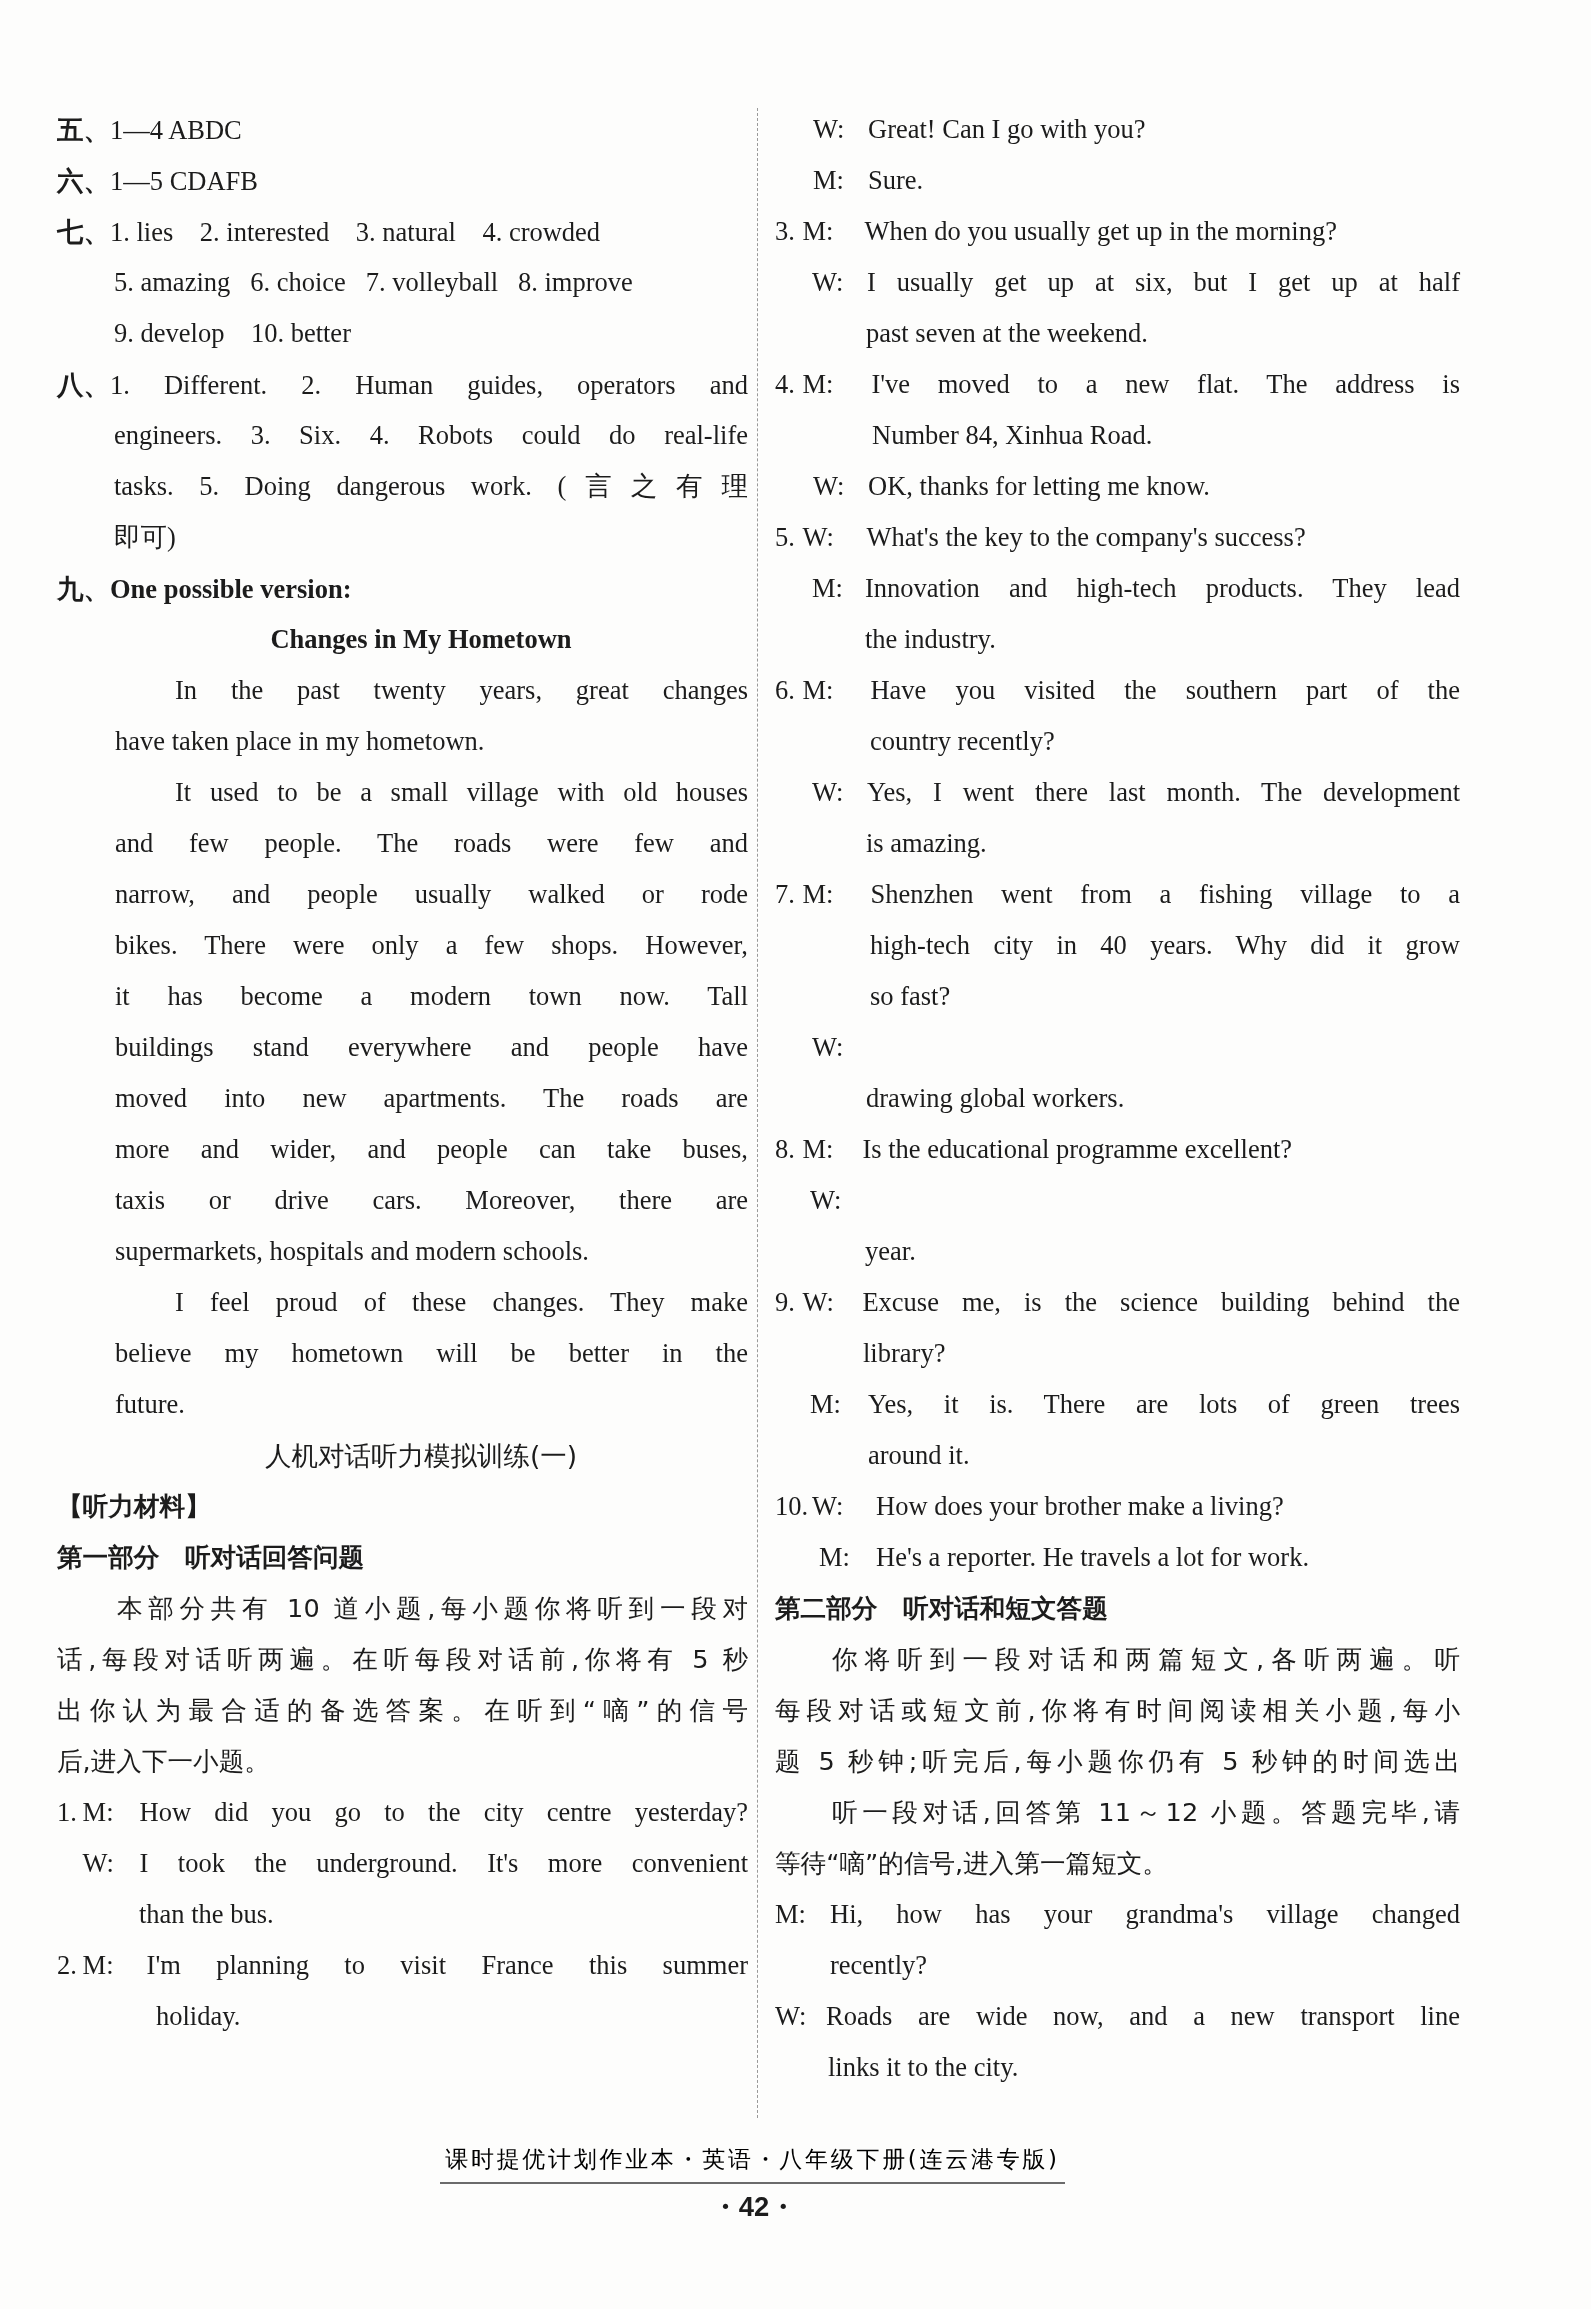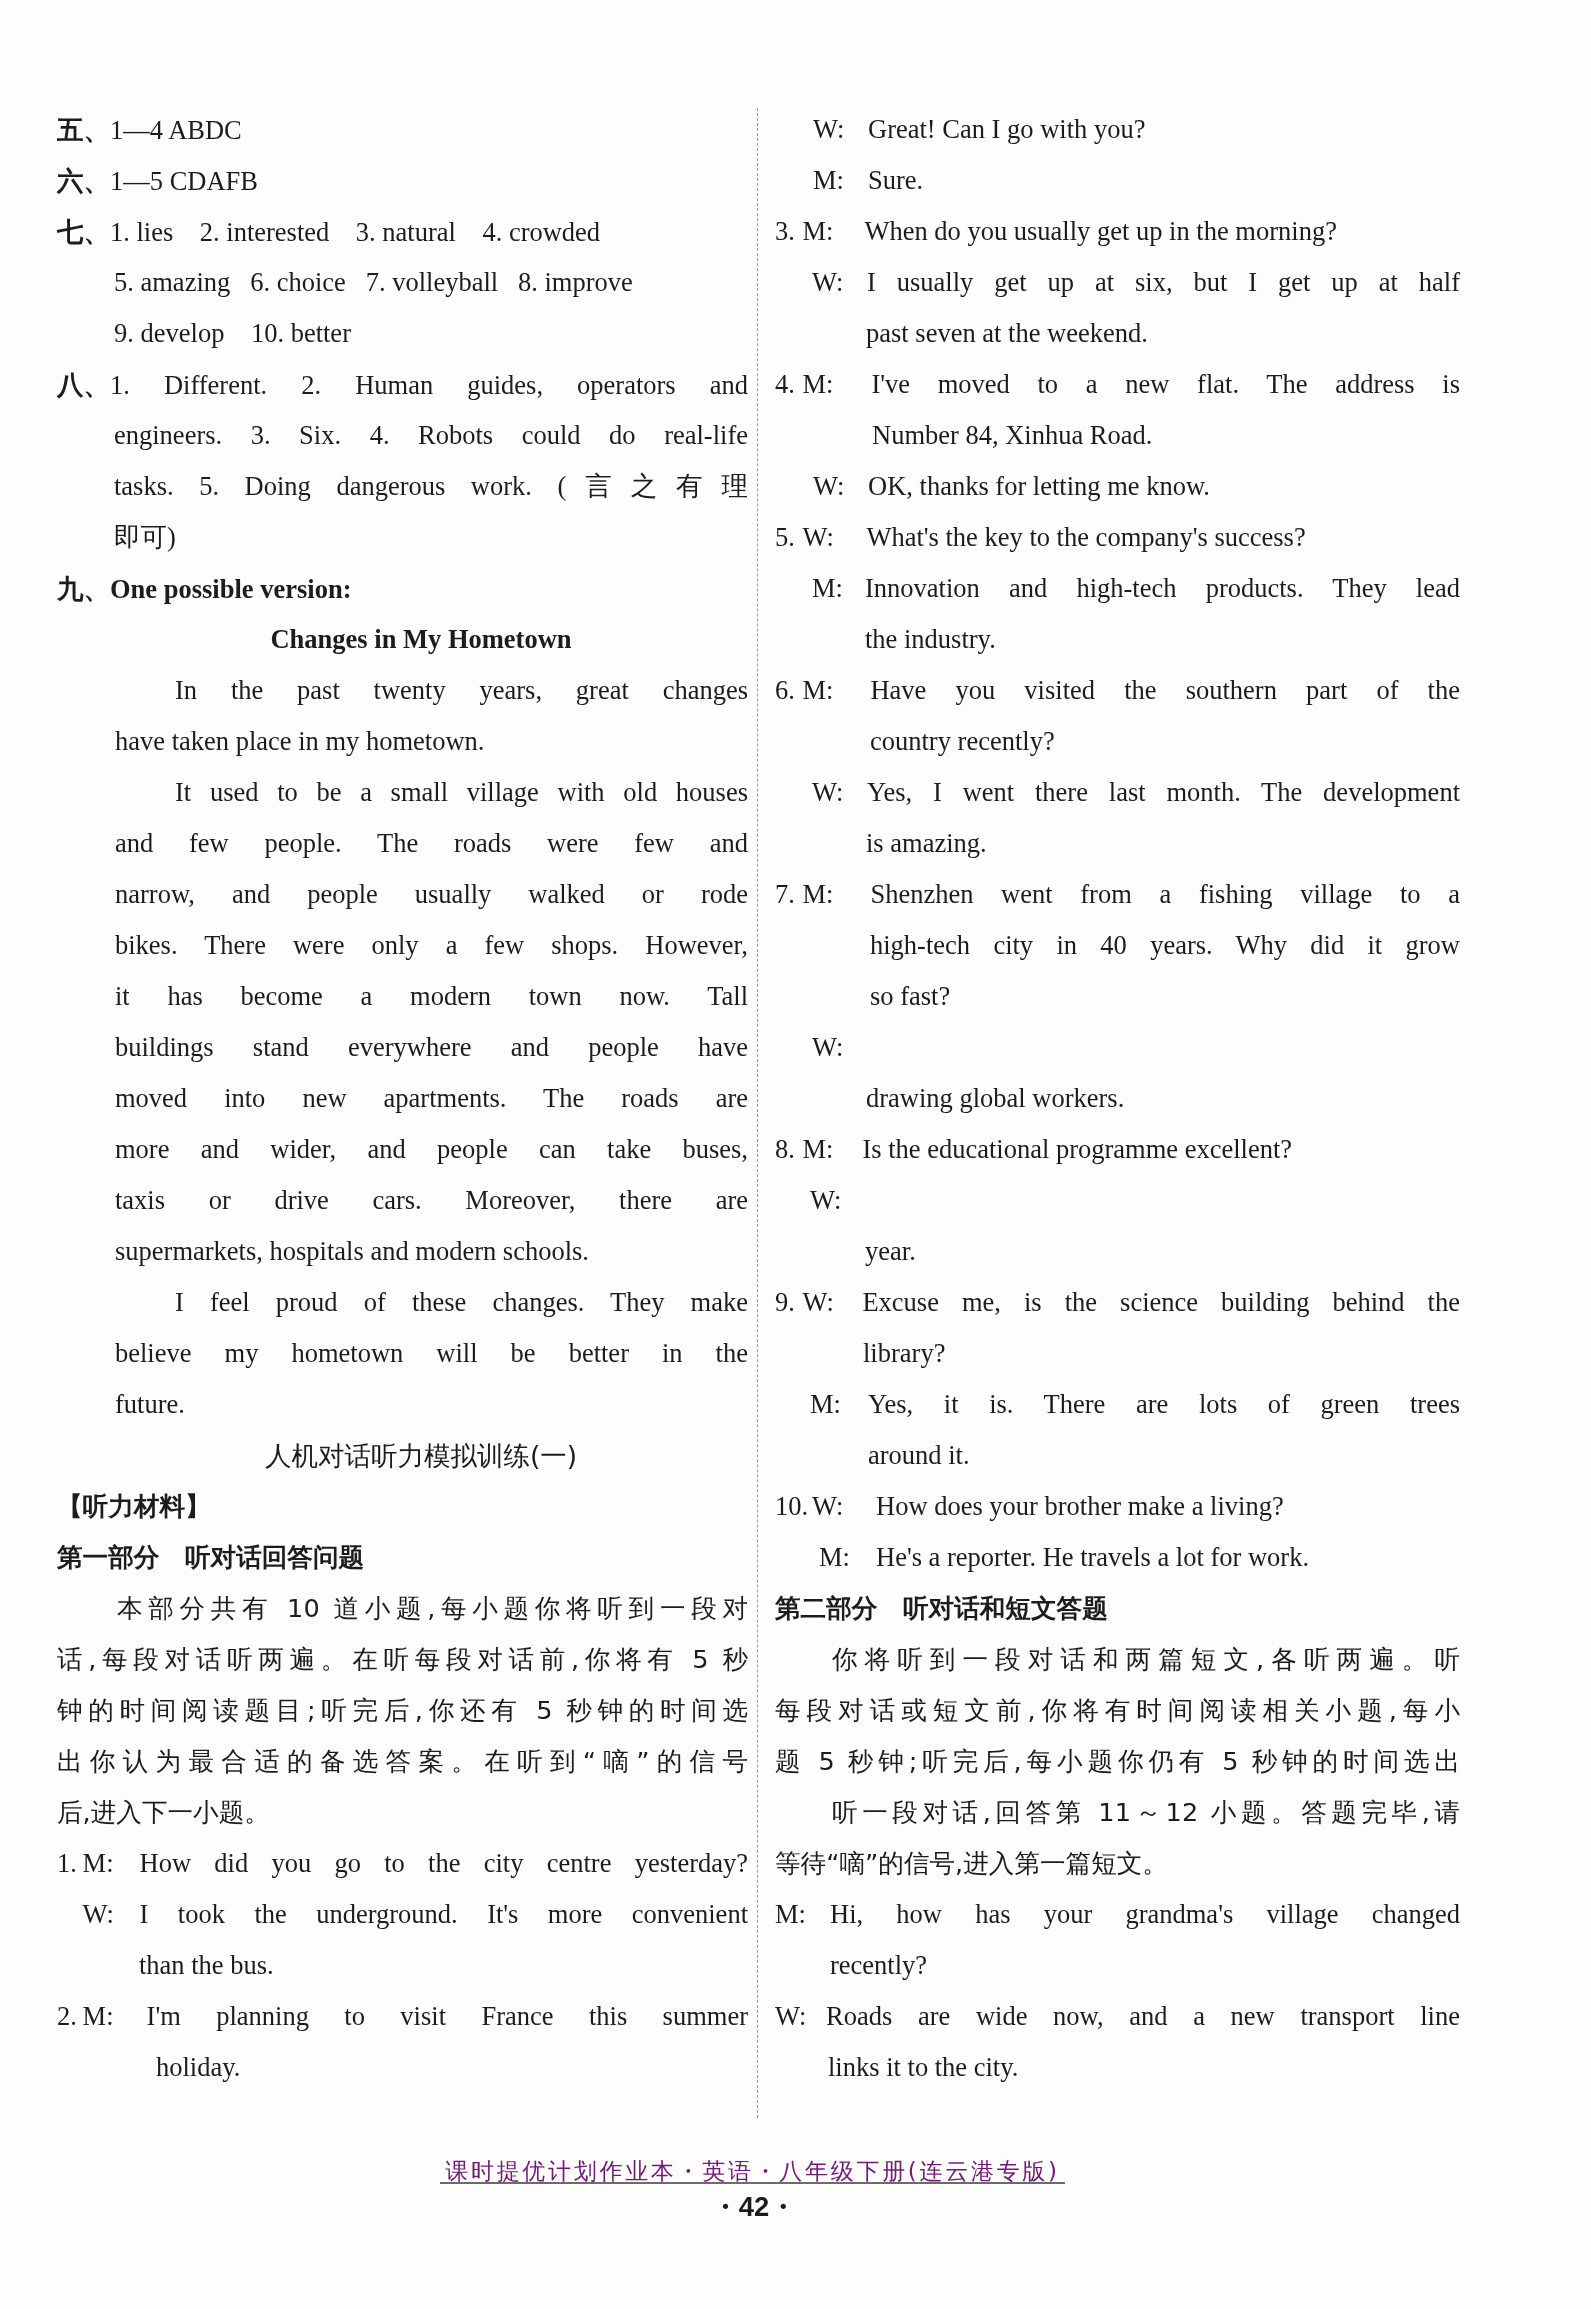--- a/index.html
+++ b/index.html
@@ -72,22 +72,21 @@
     }
     .footer-text {
       position: absolute;
       left: 440px;
       width: 625px;
       top: 2144px;
       text-align: center;
       font-family: "DejaVu Sans", "Liberation Sans", sans-serif;
       font-size: 23px;
       letter-spacing: 2.7px;
-      color: #701a75;
-      margin-top: 12px;
+      color: #000000;
     }
     .page-num {
       position: absolute;
       left: 0;
       width: 1508px;
       top: 2189px;
       text-align: center;
       font-family: "Liberation Sans", sans-serif;
       font-weight: bold;
       font-size: 27.4px;
@@ -149,21 +148,20 @@
     <div class="line indent-essay just indent-first" style="white-space:normal">I feel proud of these changes. They make</div>
     <div class="line indent-essay just" style="white-space:normal">believe my hometown will be better in the</div>
     <div class="line indent-essay">future.</div>
 
     <div class="line title-cn" style="padding-left:37px">人机对话听力模拟训练(一)</div>
     <div class="line heading-cn">【听力材料】</div>
     <div class="line heading-cn" style="white-space:pre">第一部分　听对话回答问题</div>
 
     <div class="line para-cn just" style="white-space:normal; text-indent:60px">本部分共有 10 道小题,每小题你将听到一段对</div>
     <div class="line para-cn just" style="white-space:normal">话,每段对话听两遍。在听每段对话前,你将有 5 秒</div>
-    <div class="line para-cn just" style="white-space:normal">钟的时间阅读题目;听完后,你还有 5 秒钟的时间选</div>
     <div class="line para-cn just" style="white-space:normal">出你认为最合适的备选答案。在听到“嘀”的信号</div>
     <div class="line para-cn">后,进入下一小题。</div>
 
     <div class="row">
       <span class="lbl" style="width:25.6px">1.</span>
       <span class="lbl" style="width:57px">M:</span>
       <span class="txt just" style="white-space:normal">How did you go to the city centre yesterday?</span>
     </div>
     <div class="row">
       <span class="lbl" style="width:25.6px"></span>

